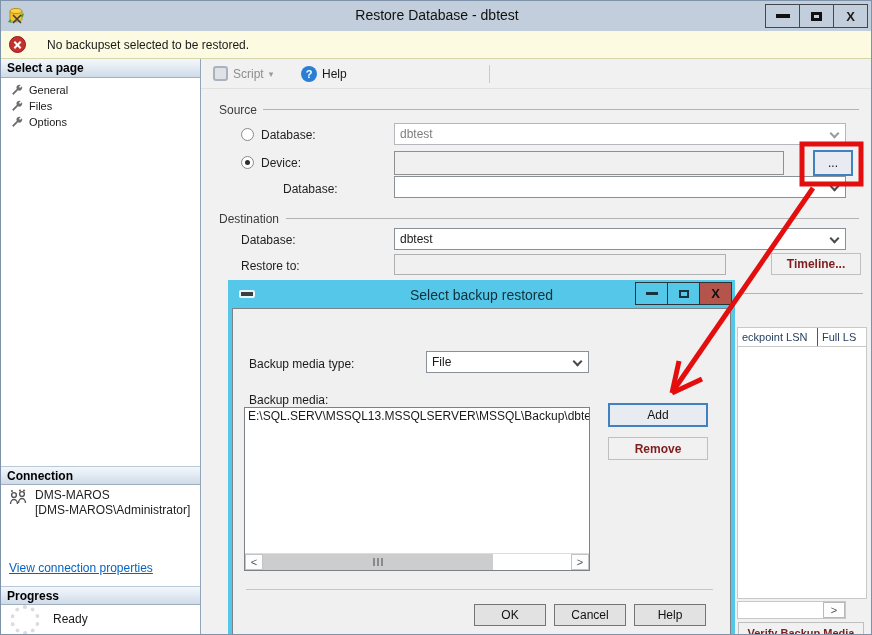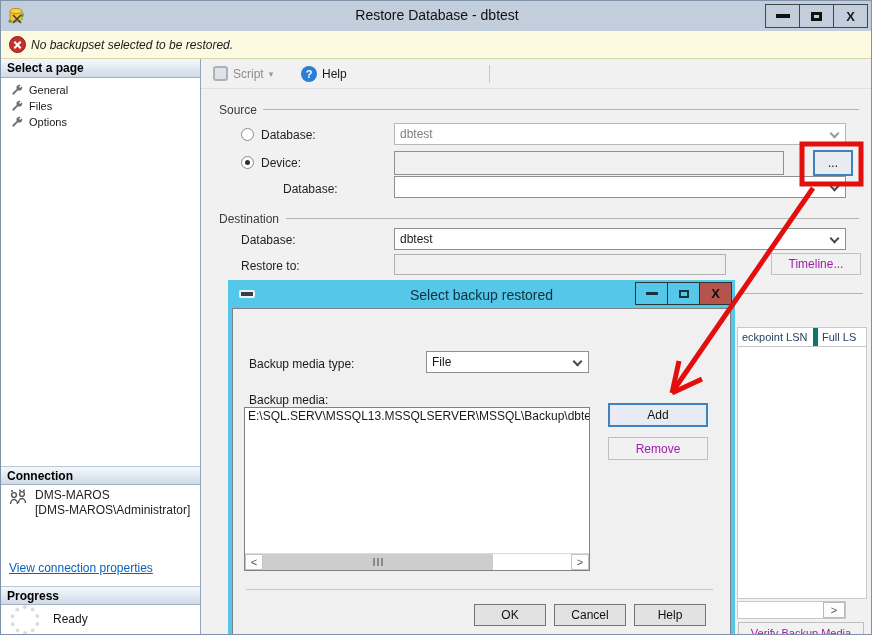--- a/index.html
+++ b/index.html
@@ -12,21 +12,21 @@
   .title { position:absolute; left:0; right:0; top:6px; text-align:center; font-size:14px; color:#111; }
   .winbtns { position:absolute; right:5px; top:3px; display:flex; }
   .winbtn { width:35px; height:24px; border:1px solid #43474c; margin-left:-1px; display:flex; align-items:center; justify-content:center; font-weight:bold; font-size:13px; }
   .minbar { width:14px; height:4px; background:#111; }
   .maxsq  { width:11px; height:9px; border:3px solid #111; }
 
   .banner { position:absolute; left:0; top:30px; width:872px; height:28px; background:#fcfbe2; border-bottom:1px solid #d6d6ad; }
   .erricon { position:absolute; left:8px; top:35px; width:17px; height:17px; border-radius:50%; background:#c5302a; border:1px solid #8e1f1a; }
   .erricon i { position:absolute; left:3px; top:7px; width:9px; height:2px; background:#fff; }
   .erricon i.a { transform:rotate(45deg); } .erricon i.b { transform:rotate(-45deg); }
-  .bannertext { position:absolute; left:30px; top:37px; font-size:12px;font-style:italic; }
+  .bannertext { position:absolute; left:46px; top:37px; font-size:12px; }
 
   
   .sidebar { position:absolute; left:0; top:58px; width:200px; height:577px; background:#fff; border-right:1px solid #93a5b8; }
   .shdr { position:relative; width:100%; height:19px; background:linear-gradient(#f4f8fc,#cfdbe8); border-top:1px solid #b9c7d6; border-bottom:1px solid #9fb0c2; font-weight:bold; font-size:12px; padding:2px 0 8px 6px; color:#000; }
   .sitem { display:flex; align-items:center; gap:6px; padding:2px 0 2px 10px; }
   .sitem .lbl { font-size:11px; }
   .conn-line { font-size:12px; color:#222; }
   .linky { color:#0563c1; text-decoration:underline; font-size:12px; }
   .spinner { width:30px; height:30px; border:4px dotted #dcdcdc; border-radius:50%; }
 
@@ -50,26 +50,26 @@
   .combo { position:absolute; background:#fff; border:1px solid #8a9097; }
   .combo .val { position:absolute; left:5px; top:3px; font-size:12px; }
   .chev { position:absolute; right:7px; top:6px; width:7px; height:7px; border-right:2px solid #4a4a4a; border-bottom:2px solid #4a4a4a; transform:rotate(45deg); }
   .chev.gray { border-color:#9a9a9a; }
   .combo.dis { border-color:#b4b8bd; } .combo.dis .val { color:#7f7f7f; }
   .tbox { position:absolute; background:#f0f0f0; border:1px solid #909090; }
   .tbox.dis { border-color:#b0b0b0; }
 
   .btn { position:absolute; background:#e2e2e2; border:1px solid #757575; font-size:12px; text-align:center; color:#111; display:flex; align-items:center; justify-content:center; }
   .btn.focus { border:1px solid #3f82bf; box-shadow:inset 0 0 0 1px #3f82bf; background:#e8ecf2; }
-  .btn.dis { background:#f1f1f1; border-color:#bfbfbf; color:#a21caf; }
+  .btn.dis { background:#f1f1f1; border-color:#bfbfbf; color:#7f1d1d;font-weight:bold; }
 
   
   .bgrid-hdr { position:absolute; left:736px; top:326px; width:130px; height:20px; display:flex; background:#fff; border:1px solid #c8c8c8; }
   .bgrid-hdr .cell { font-size:11px; color:#27405f; padding:3px 4px 0 4px; white-space:nowrap; overflow:hidden; }
-  .bgrid-hdr .cell.c1 { width:80px; border-right:5px solid #0f766e; }
+  .bgrid-hdr .cell.c1 { width:80px; border-right:1px solid #0f766e; }
   .bgrid-body { position:absolute; left:736px; top:346px; width:130px; height:252px; background:#fff; border:1px solid #c8c8c8; border-top:none; }
   .bgrid-scroll { position:absolute; left:736px; top:600px; width:109px; height:18px; background:#fff; border:1px solid #c8c8c8; }
   .sqarrow { position:absolute; width:22px; height:16px; border:1px solid #b9b9b9; background:#fdfdfd; text-align:center; line-height:14px; font-size:11px; color:#555; }
 
   
   .dialog { position:absolute; left:227px; top:279px; width:507px; height:356px; background:#55c7e8; z-index:20; }
   .dtitle { position:absolute; left:0; right:0; top:7px; text-align:center; font-size:14px; color:#10303d; }
   .tapeicon { position:absolute; left:11px; top:10px; width:16px; height:8px; background:#3a3f44; border:2px solid #e8f6fb; border-radius:2px; }
   .dbtns { position:absolute; right:3px; top:2px; display:flex; }
   .dbtn { width:33px; height:23px; border:1px solid #2e3338; margin-left:-1px; display:flex; align-items:center; justify-content:center; background:#55c7e8; font-weight:bold; font-size:13px; color:#16333e; }

